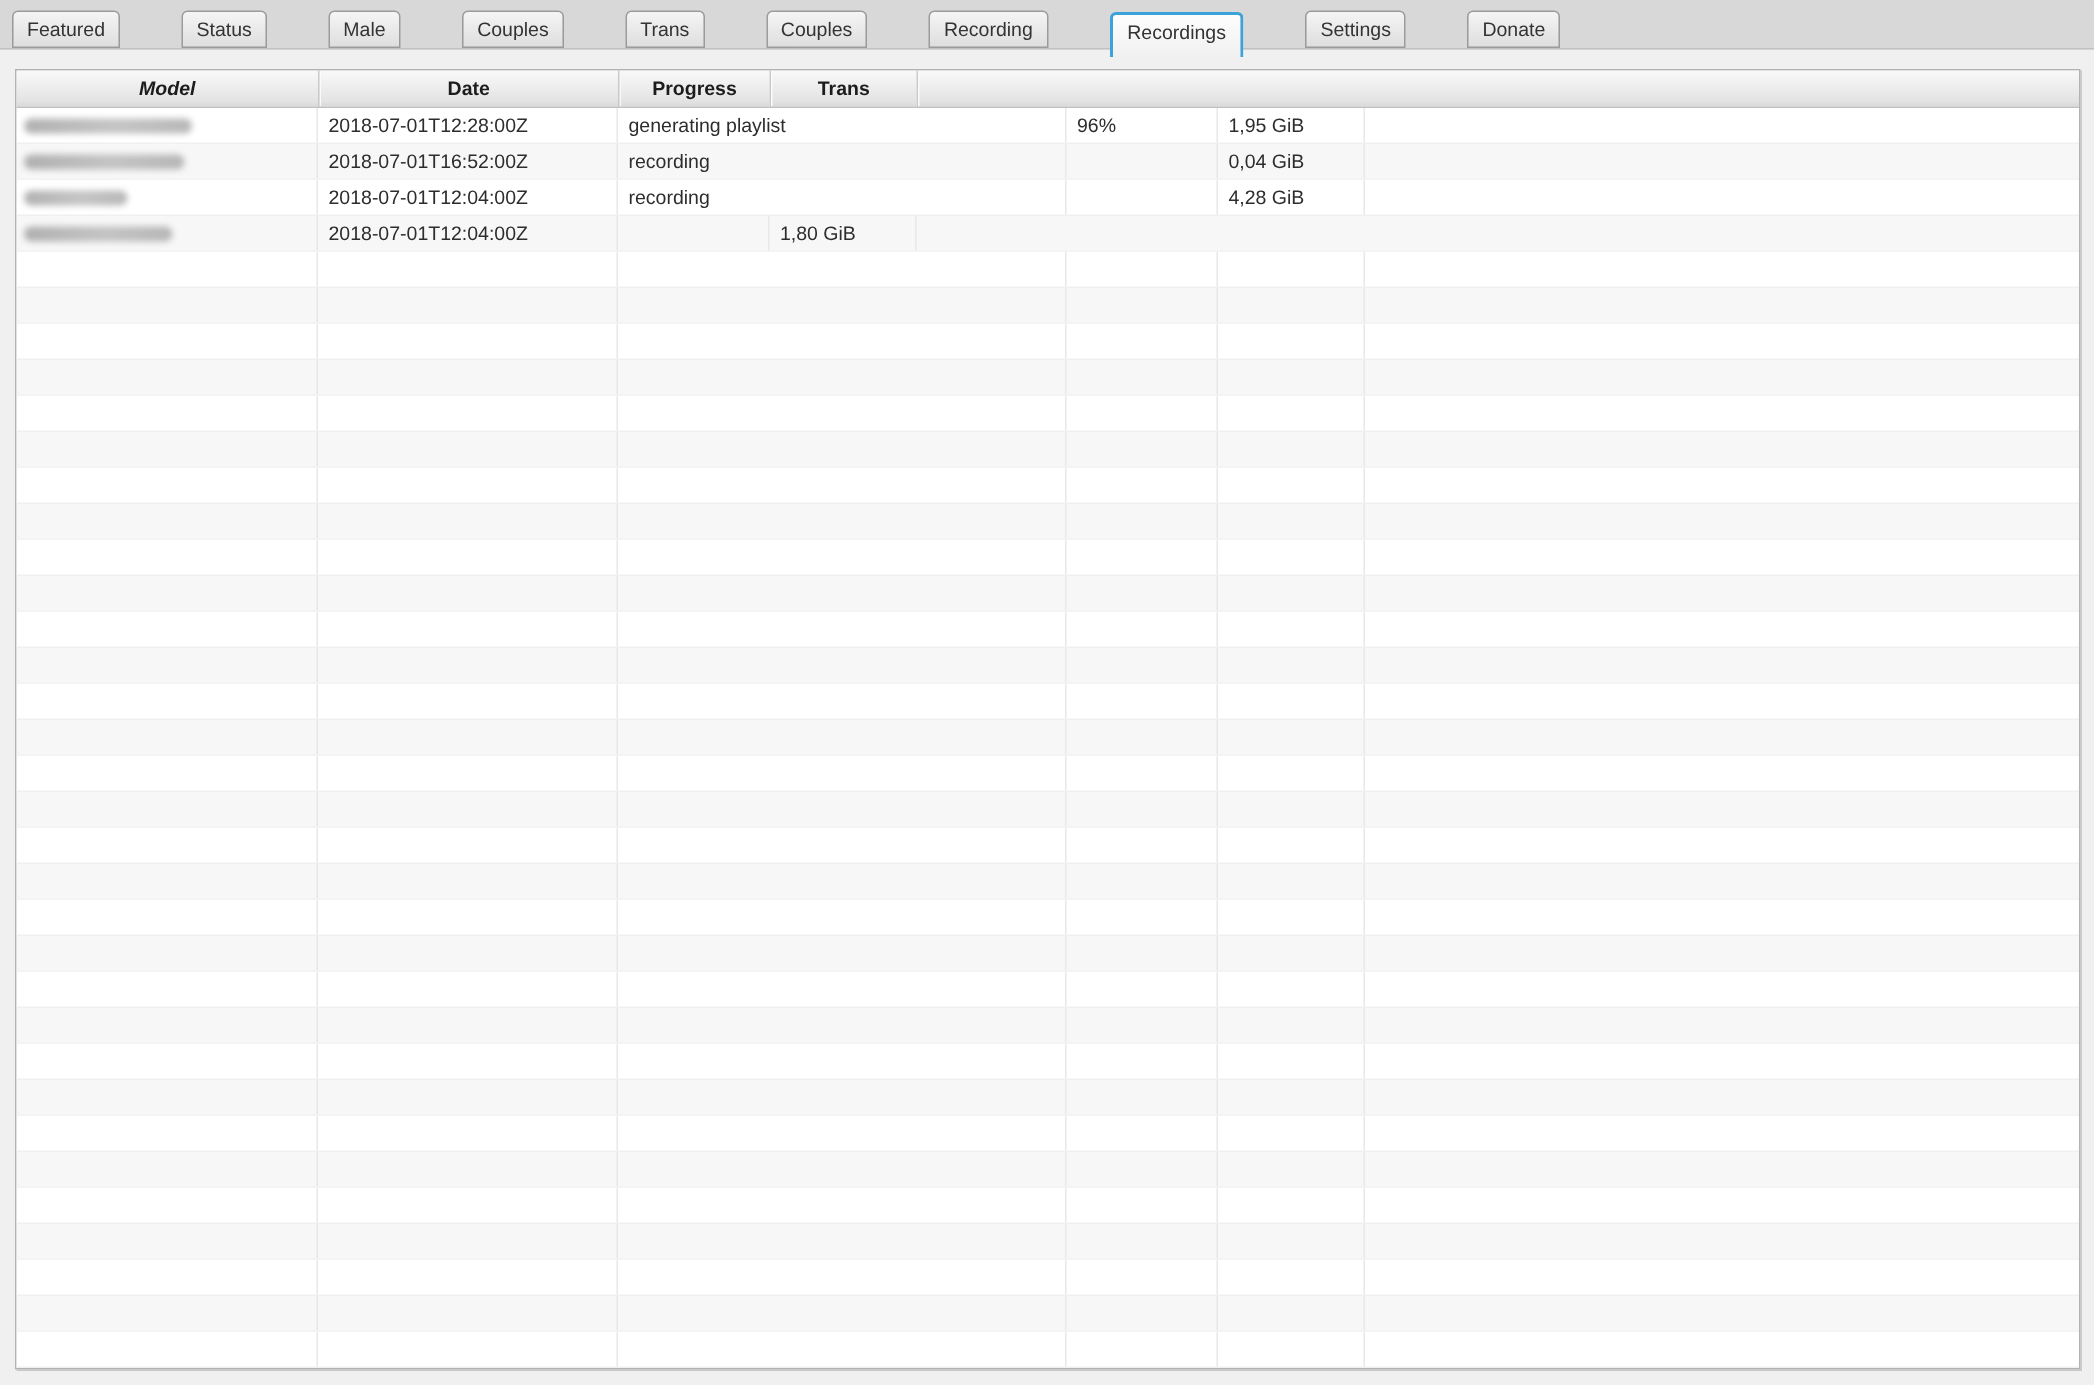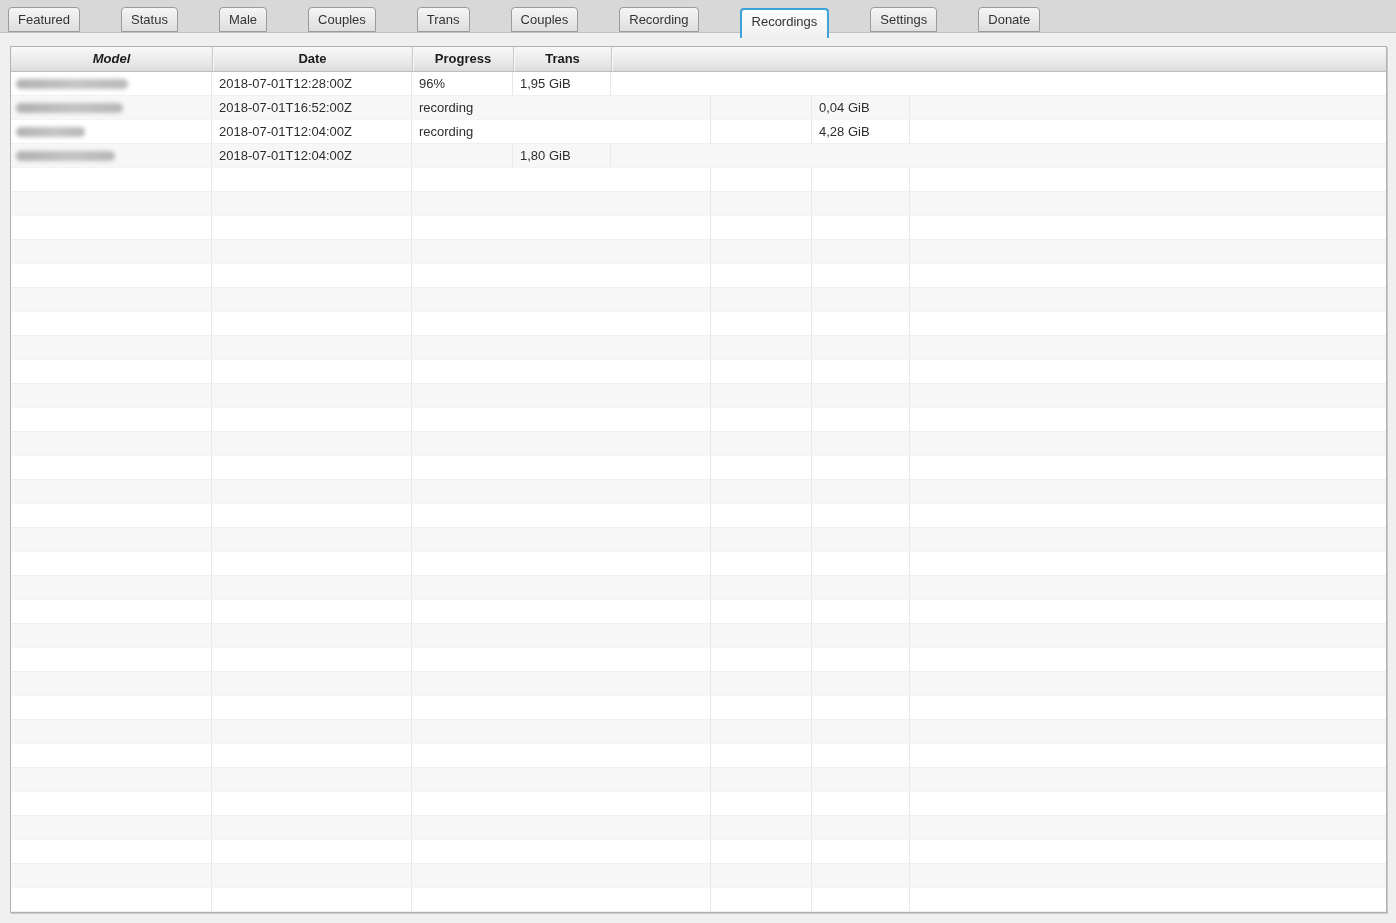--- a/index.html
+++ b/index.html
@@ -120,20 +120,21 @@
         <div class="hcell" style="width: 201px; font-style: italic;">Model</div>
         <div class="hcell" style="width: 200px;">Date</div>
         <div class="hcell" style="width: 101px;">Progress</div>
         <div class="hcell" style="width: 98px;">Trans</div>
         <div class="hcell" style="flex: 1 1 0%;"></div>
       </div>
     <div class="tbody" id="tbody">
         <div class="trow">
           <div class="cell" style="width: 201px;"><span class="redacted-blob" style="width: 112px;"></span></div>
           <div class="cell" style="width: 200px;">2018-07-01T12:28:00Z</div>
+          <div class="cell" style="width: 299px;">generating playlist</div>
           <div class="cell" style="width: 101px;">96%</div>
           <div class="cell" style="width: 98px;">1,95 GiB</div>
           <div class="cell filler"></div>
         </div>
         <div class="trow">
           <div class="cell" style="width: 201px;"><span class="redacted-blob" style="width: 107px;"></span></div>
           <div class="cell" style="width: 200px;">2018-07-01T16:52:00Z</div>
           <div class="cell" style="width: 299px;">recording</div>
           <div class="cell" style="width: 101px;"></div>
           <div class="cell" style="width: 98px;">0,04 GiB</div>

